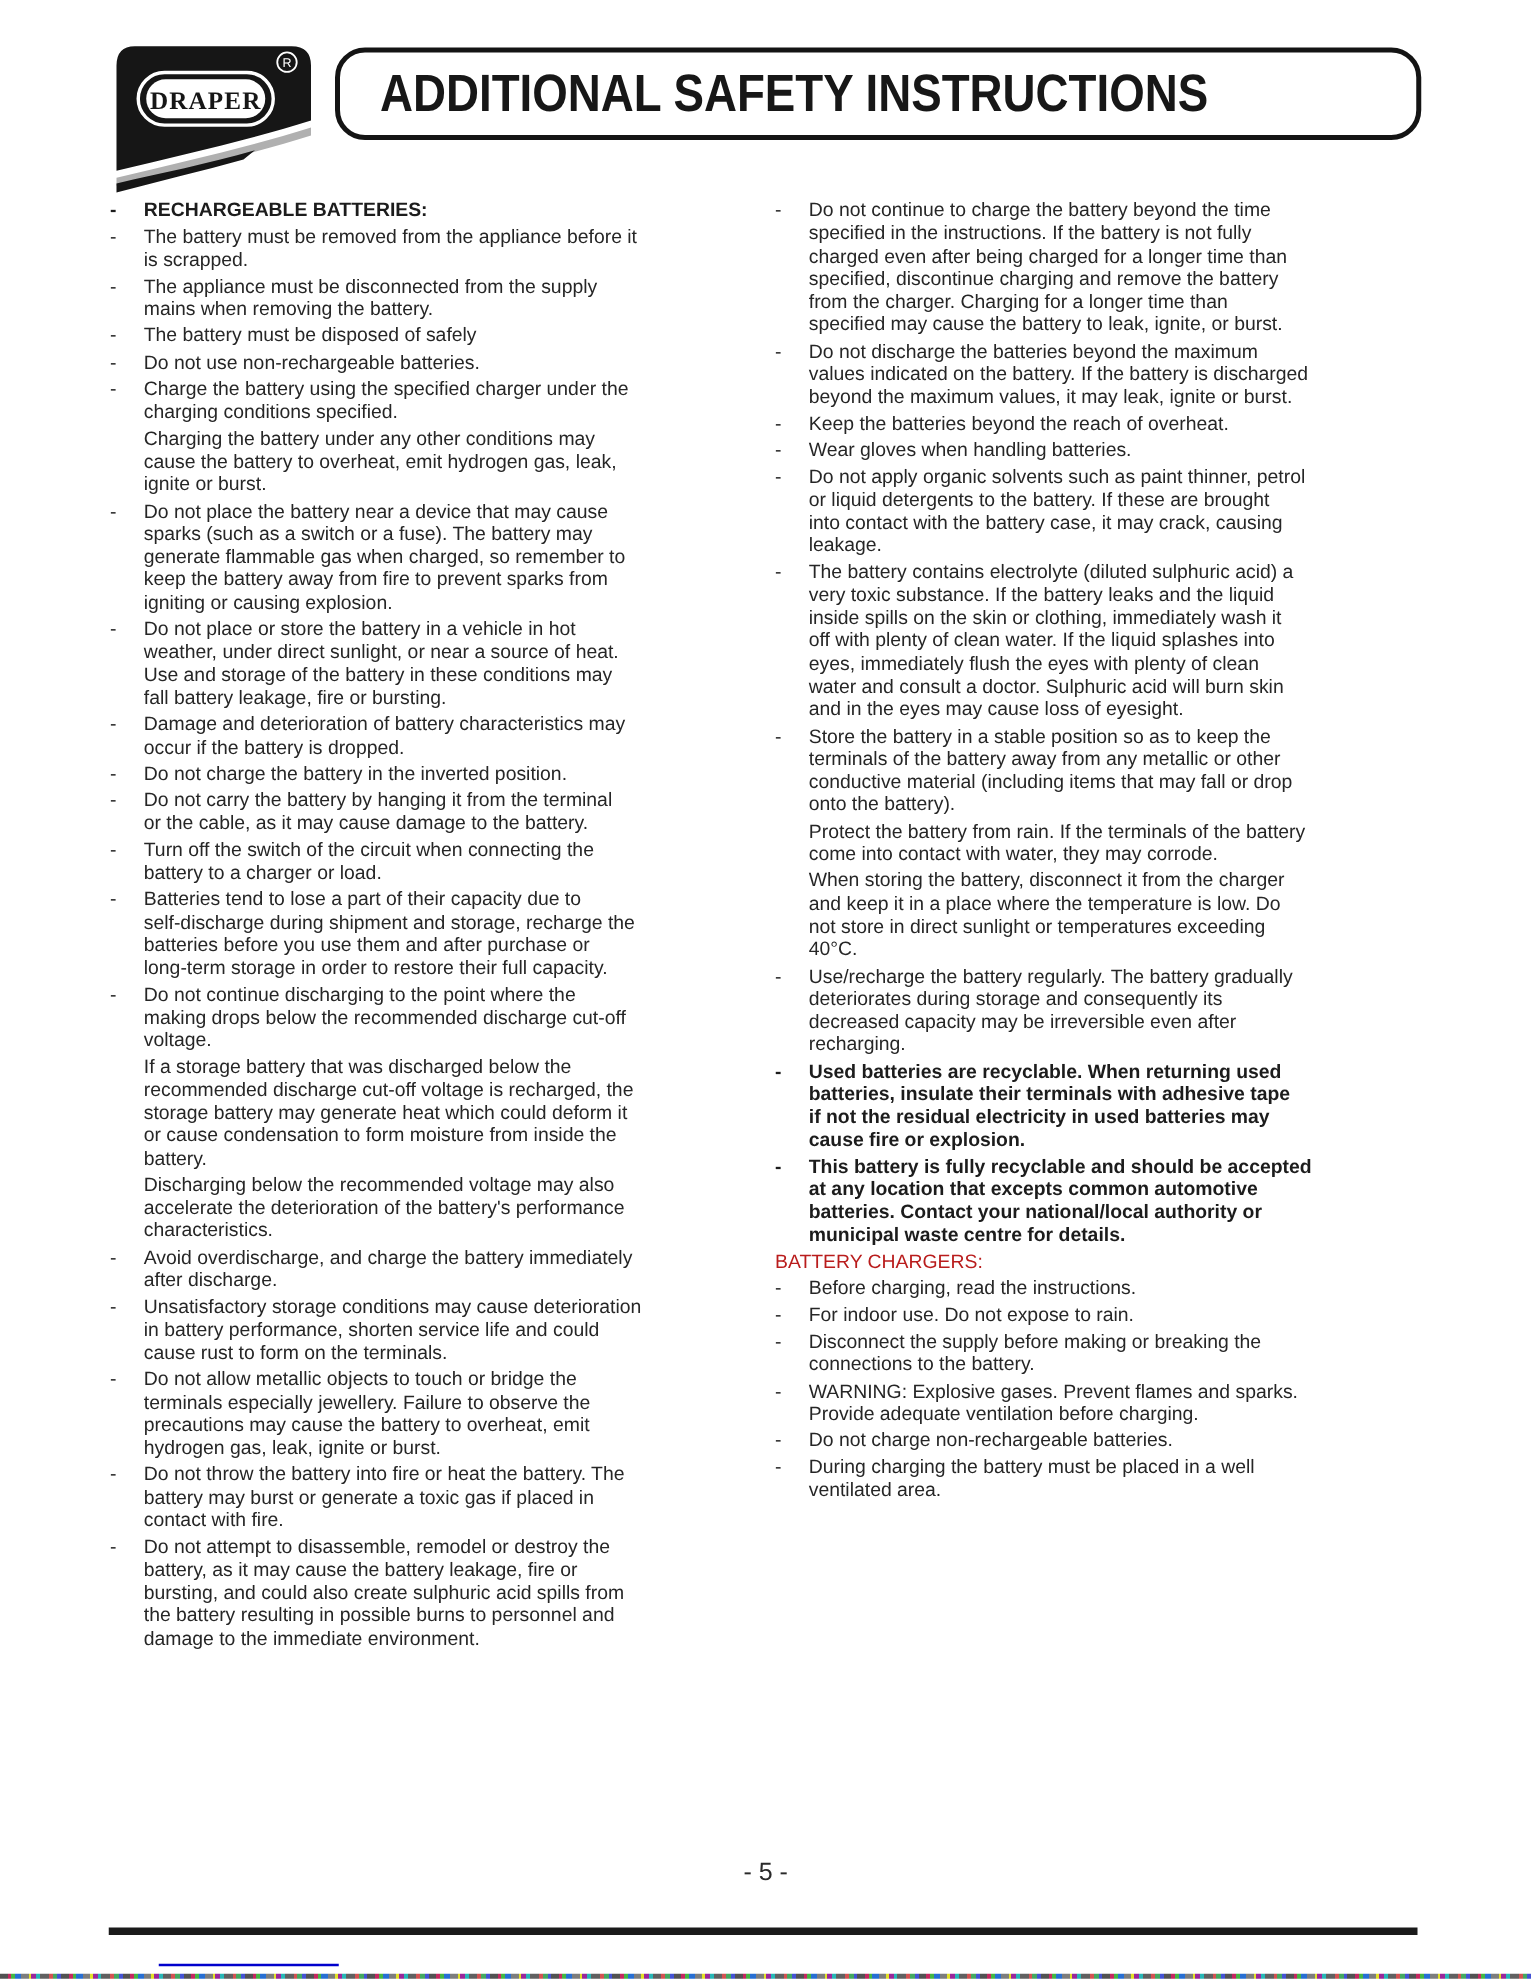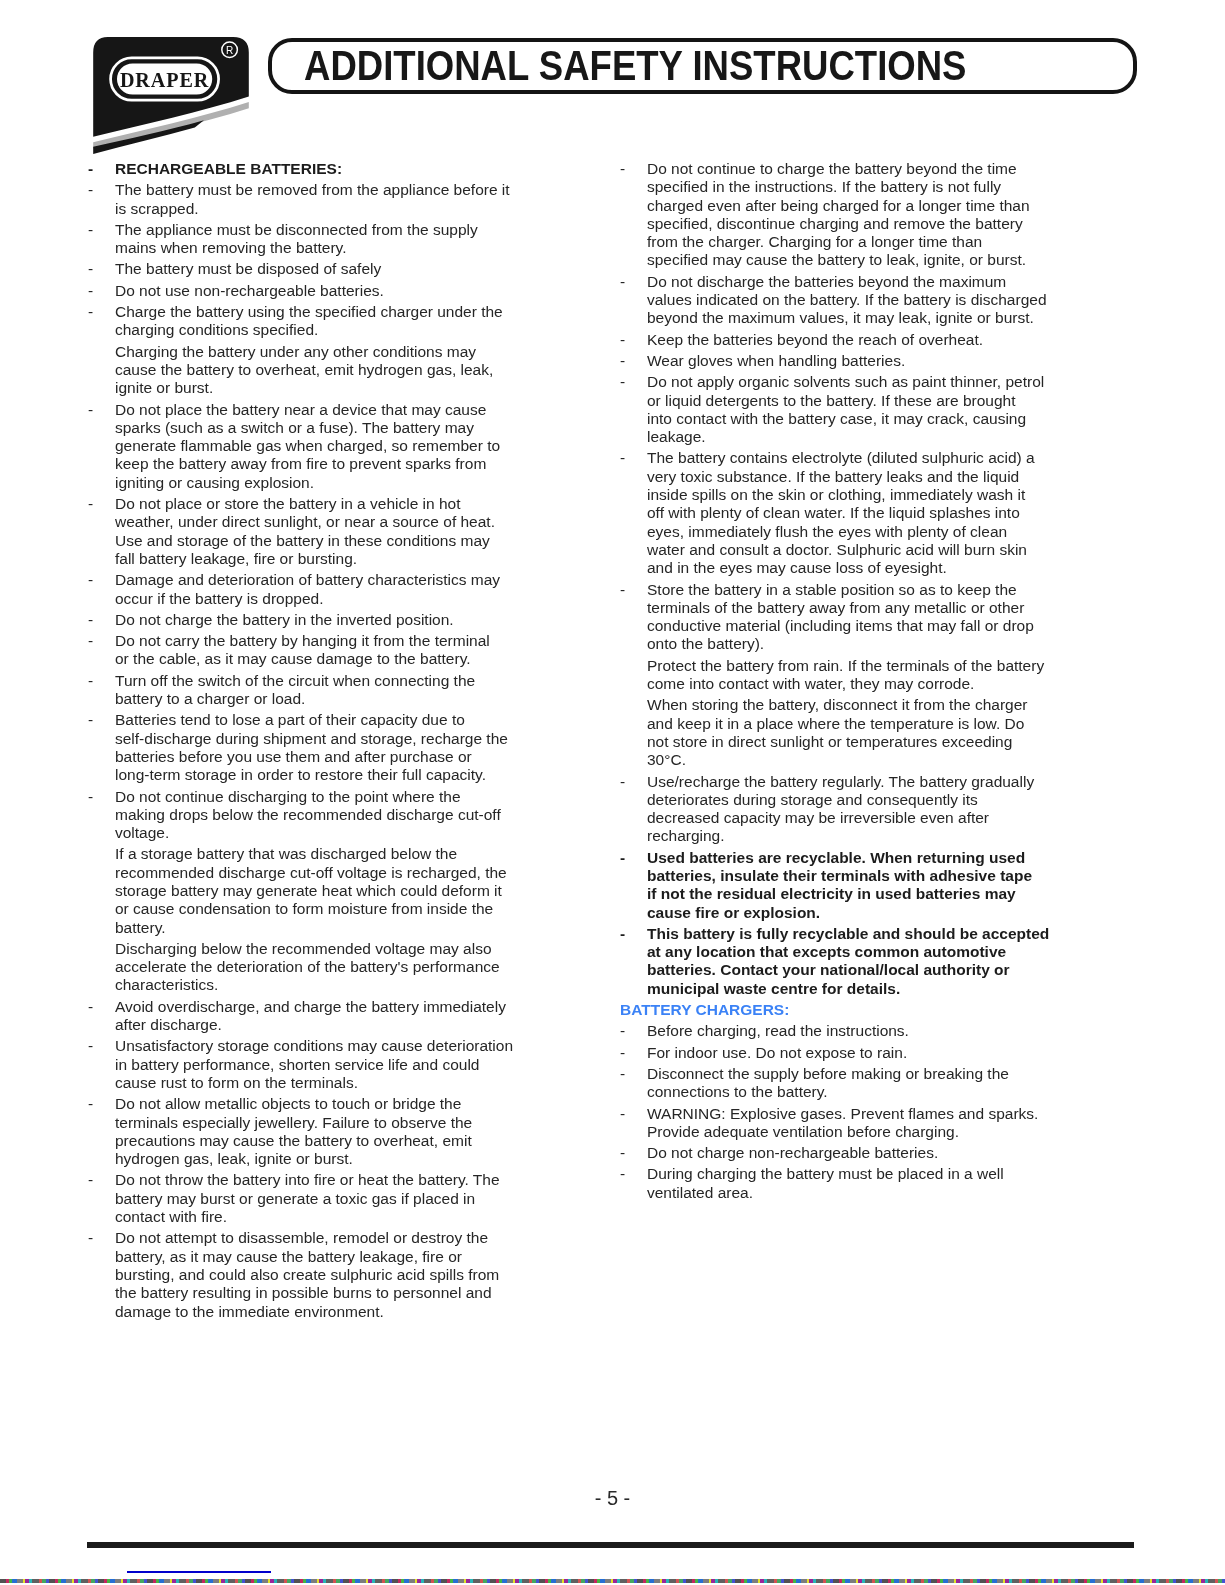--- a/index.html
+++ b/index.html
@@ -9,21 +9,21 @@
     margin:0 auto;
     background:#ffffff;
     font-family:"Liberation Sans", sans-serif;
     color:#222222;
     overflow:hidden;
   }
 
   
   .logo-block { position:absolute; left:85px; top:36px; width:172px; height:119px; }
   .title-box {
-    position:absolute; left:268px; top:38px; width:869px; height:56px;
+    position:absolute; left:268px; top:38px; width:869px; height:74px;
     box-sizing:border-box;
     border:4px solid #141414;
     border-radius:24px;
     display:flex; align-items:center;
     padding-left:32px;
     background:#ffffff;
   }
   .title-text {
     font-size:42px; font-weight:bold; color:#171717;
     letter-spacing:0px; white-space:nowrap;
@@ -36,21 +36,21 @@
     display:flex; gap:27px;
     font-size:15.5px; line-height:18.3px; color:#262626;
   }
   .col-left  { width:505px; }
   .col-right { width:517px; }
   .item { display:flex; }
   .item + .item { margin-top:3px; }
   .item .dash { width:27px; flex:none; }
   .item .txt  { flex:1; white-space:pre-line; }
   .item.bold  { font-weight:bold; color:#1c1c1c; }
-  .item.flush { font-weight:bold; color:#3b82f6; }
+  .item.flush { font-weight:normal; color:#b91c1c; }
 
   
   .page-number {
     position:absolute; top:1487px; left:88px; width:1049px;
     text-align:center; font-size:20px; color:#2a2a2a;
   }
   .footer-rule {
     position:absolute; top:1542px; left:87px; width:1047px; height:6px;
     background:#1b1b1b;
   }
@@ -268,21 +268,21 @@
         <div class="item">
           <span class="dash"></span>
           <div class="txt">Protect the battery from rain. If the terminals of the battery
 come into contact with water, they may corrode.</div>
         </div>
         <div class="item">
           <span class="dash"></span>
           <div class="txt">When storing the battery, disconnect it from the charger
 and keep it in a place where the temperature is low. Do
 not store in direct sunlight or temperatures exceeding
-30°C.</div>
+40°C.</div>
         </div>
         <div class="item">
           <span class="dash">-</span>
           <div class="txt">Use/recharge the battery regularly. The battery gradually
 deteriorates during storage and consequently its
 decreased capacity may be irreversible even after
 recharging.</div>
         </div>
         <div class="item bold">
           <span class="dash">-</span>

